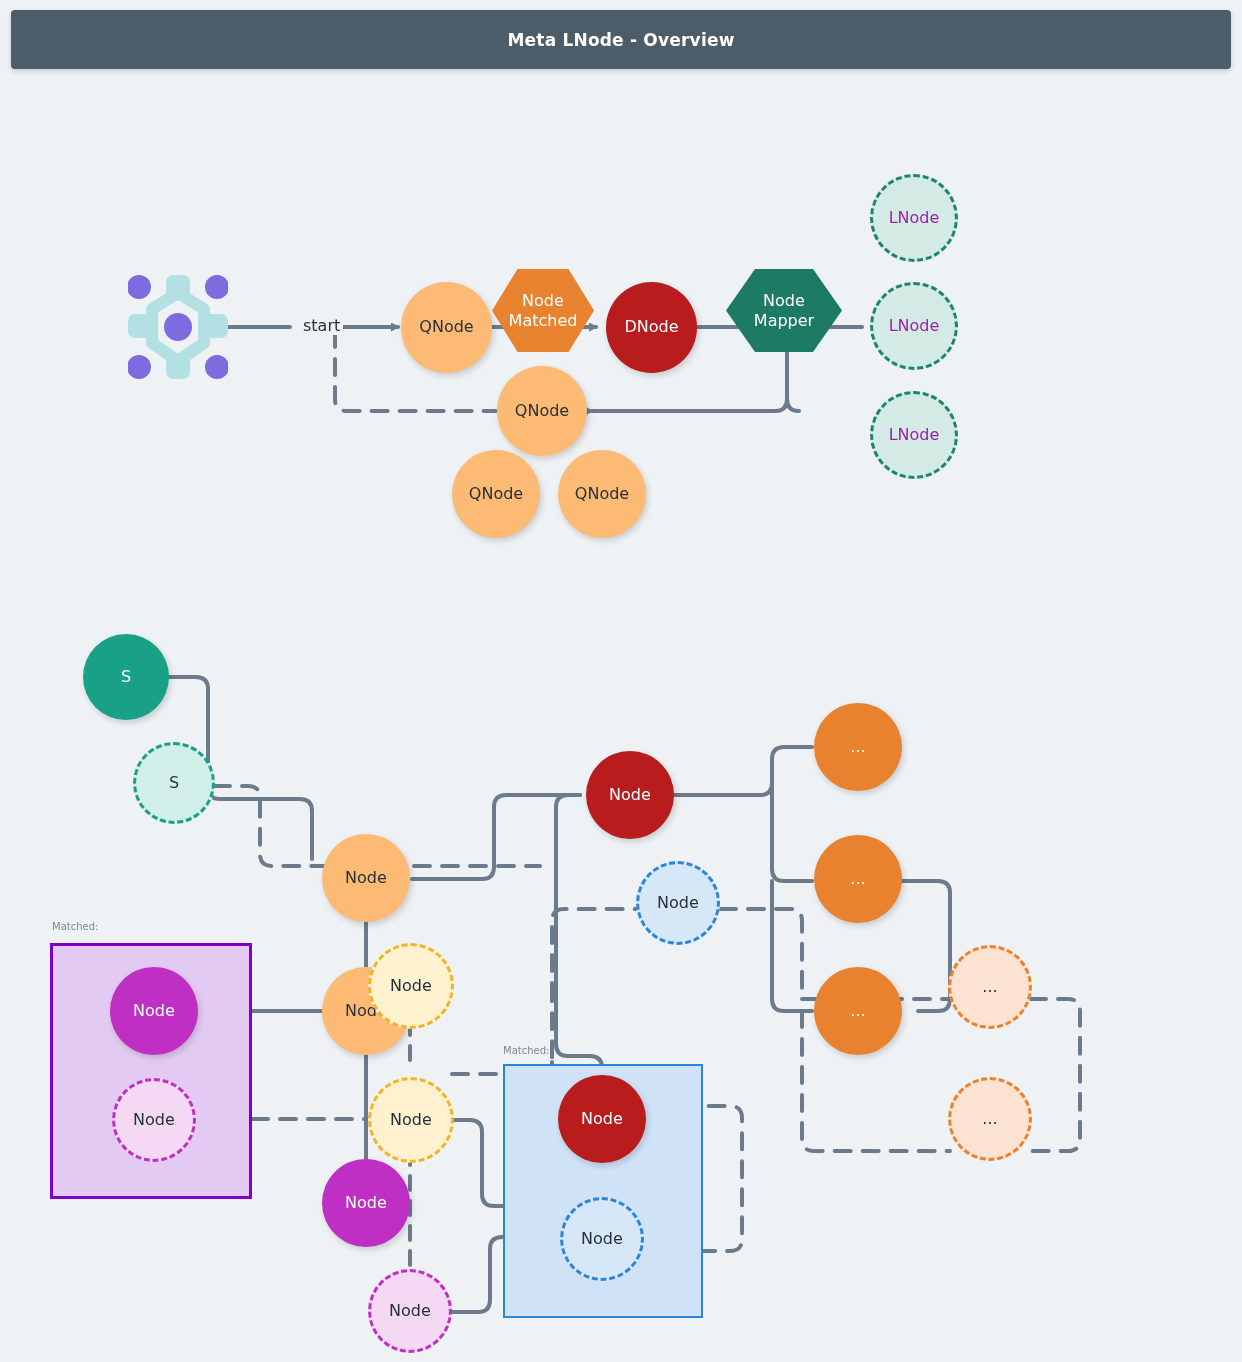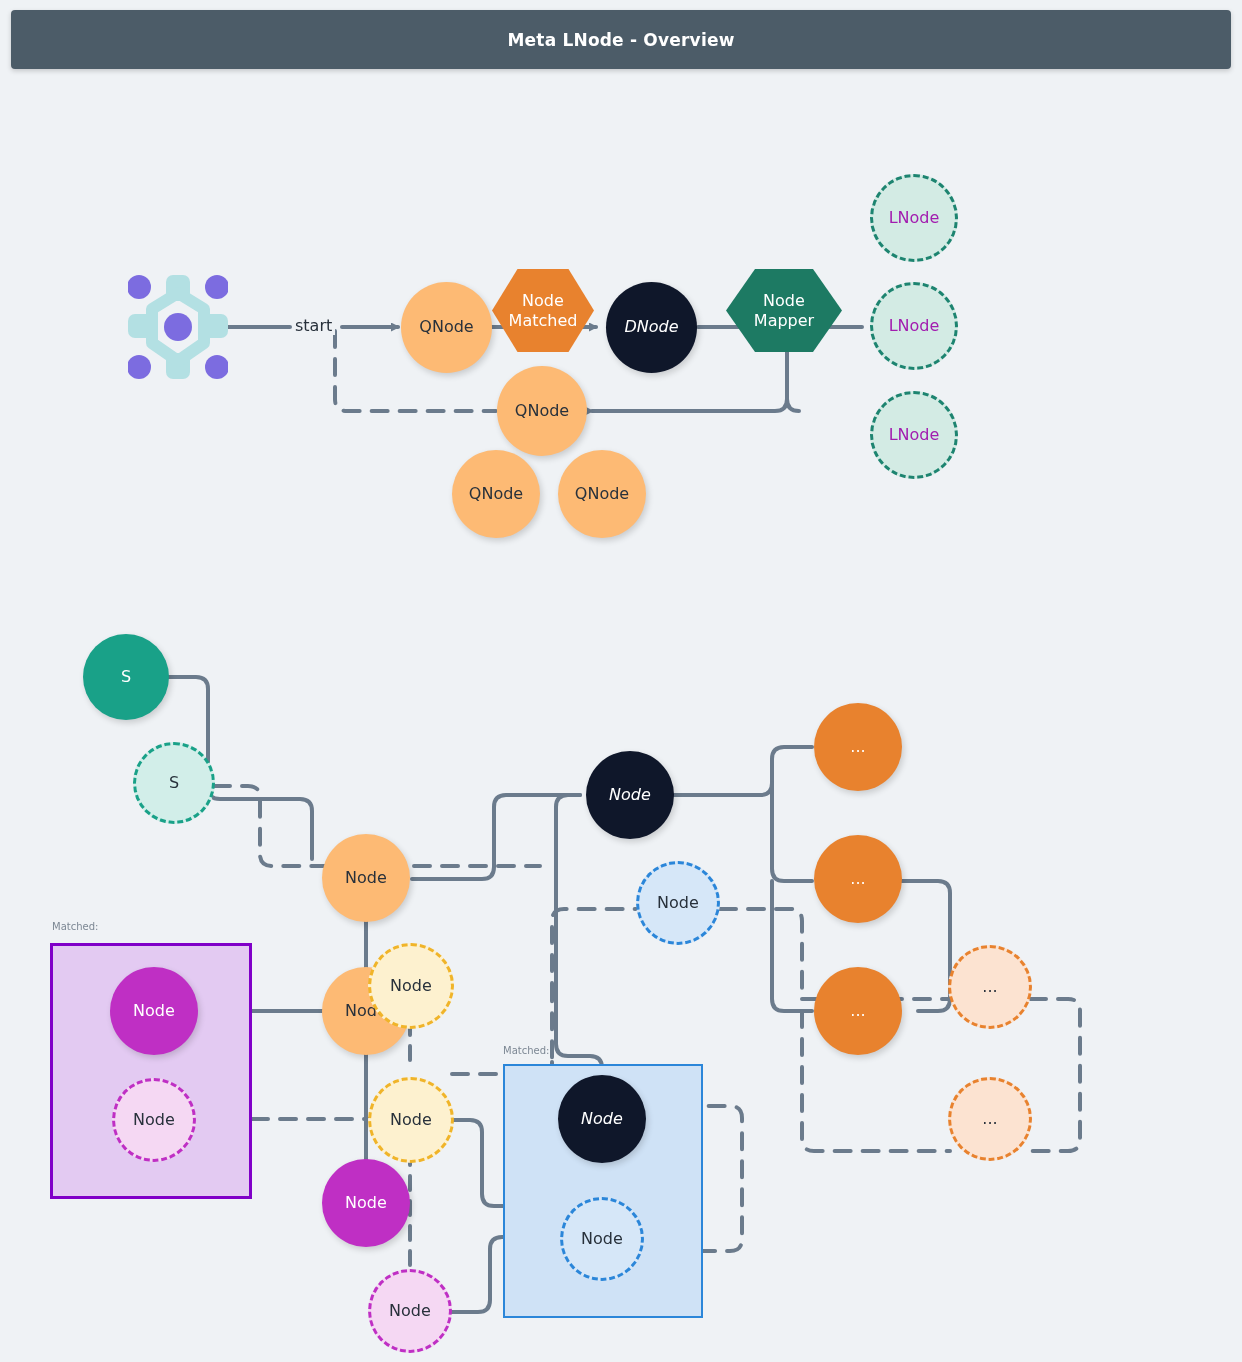--- a/index.html
+++ b/index.html
@@ -30,21 +30,21 @@
     position:absolute;box-sizing:border-box;
     display:flex;align-items:center;justify-content:center;
     text-align:center;line-height:1.15;
   }
   .circ{border-radius:50%;}
   .solid-shadow{box-shadow:2px 3px 6px rgba(0,0,0,.16);}
 
   
   .c-yellow{background:#fdba74;color:#28313b;}
   .c-yellow-ghost{background:#fdf1cf;color:#28313b;border:3px dashed #f0b429;}
-  .c-blue{background:#0f172a;color:#ffffff;font-style:italic;}
+  .c-blue{background:#b91c1c;color:#ffffff;}
   .c-blue-ghost{background:#d6e7f8;color:#28313b;border:3px dashed #2b86d9;}
   .c-orange{background:#e8822e;color:#ffffff;}
   .c-orange-ghost{background:#fce3d1;color:#28313b;border:3px dashed #e8822e;}
   .c-green{background:#19a188;color:#ffffff;}
   .c-green-ghost{background:#d3ebe4;color:#a21caf;border:3px dashed #1d8470;}
   .c-magenta{background:#bf2fc4;color:#ffffff;}
   .c-magenta-ghost{background:#f5d8f3;color:#28313b;border:3px dashed #bf2fc4;}
   .c-teal-ghost{background:#d2eee9;color:#28313b;border:3px dashed #19a188;}
 
   
@@ -167,21 +167,21 @@
       </g>
       <g fill="#7c6ce0">
         <circle cx="11" cy="12" r="12"></circle>
         <circle cx="89" cy="12" r="12"></circle>
         <circle cx="11" cy="92" r="12"></circle>
         <circle cx="89" cy="92" r="12"></circle>
         <circle cx="50" cy="52" r="14"></circle>
       </g>
     </svg>
 
-    <div class="edge-label" style="left:292px;top:247px;">start</div>
+    <div class="edge-label" style="left:300px;top:247px;">start</div>
 
     <div class="hex hex-provider" style="left:492px;top:200px;width:102px;height:83px;">
       <div style="pointer-events:none;">
         <div>Node</div>
         <div>Matched</div>
       </div>
     </div>
 
     <div class="hex hex-mapper" style="left:726px;top:200px;width:116px;height:83px;">
       <div style="pointer-events:none;">

